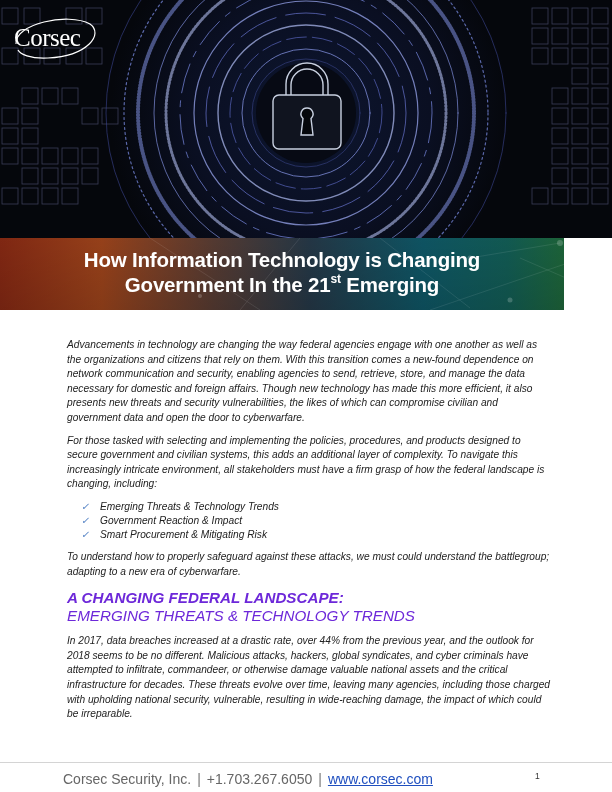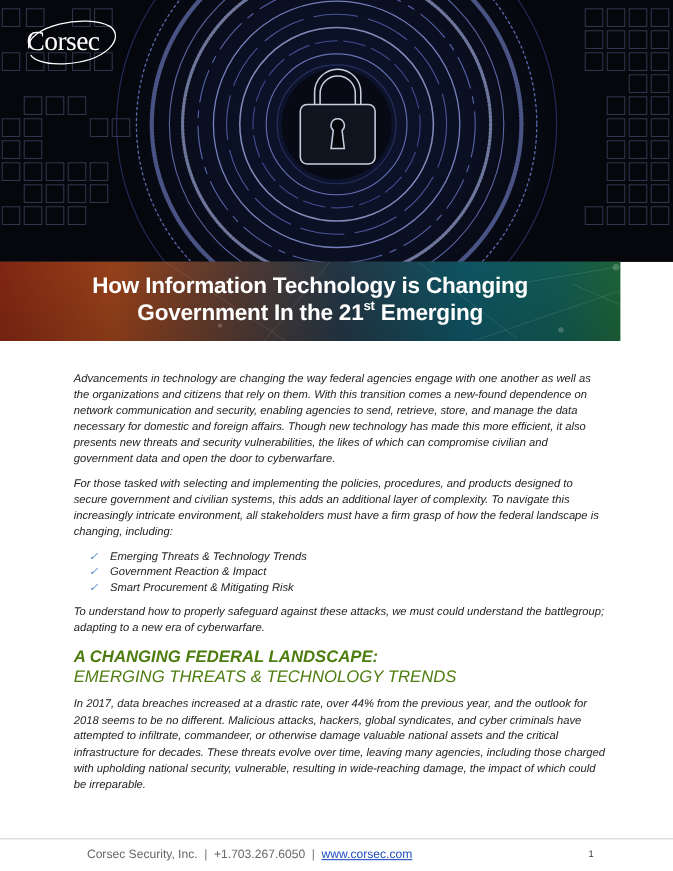--- a/index.html
+++ b/index.html
@@ -6,21 +6,21 @@
     html, body { width: 612px; height: 792px; background: #ffffff; overflow: hidden; }
     body { position: relative; font-family: "Liberation Sans", sans-serif; color: #1a1a1a; }
 
     .hero {
       position: absolute; left: 0; top: 0; width: 612px; height: 238px;
       background: #05070c; overflow: hidden;
     }
     .hero svg { position: absolute; left: 0; top: 0; }
 
     .logo {
-      position: absolute; left: 18px; top: 14px; width: 92px; height: 50px;
+      position: absolute; left: 8px; top: 14px; width: 92px; height: 50px;
     }
     .logo-text {
       position: absolute; left: 6px; top: 10px;
       font-family: "Liberation Serif", serif; font-size: 25px; color: #ffffff;
       letter-spacing: -0.5px;
     }
 
     .banner {
       position: absolute; left: 0; top: 238px; width: 564px; height: 72px;
       background: linear-gradient(90deg, #8a2a14 0%, #a2461c 18%, #5a3e35 38%, #263a4a 55%, #0f5a6a 75%, #136058 90%, #1f6a3c 100%);
@@ -42,32 +42,32 @@
       position: absolute; left: 67px; top: 338px; width: 484px;
       font-size: 10.2px; line-height: 14.6px; color: #222222; font-style: italic;
     }
     .content p { margin-bottom: 8px; }
     .checklist { list-style: none; margin: 0 0 8px 0; }
     .checklist li { position: relative; padding-left: 33px; line-height: 14px; }
     .checklist li .check {
       position: absolute; left: 14px; top: 0; color: #4f7fc3; font-size: 10px;
     }
     .section-heading {
-      margin-top: 10px; margin-bottom: 10px; color: #4d7c0f;
+      margin-top: 10px; margin-bottom: 10px; color: #6d28d9;
       font-size: 15.2px; line-height: 17.5px;
     }
     .section-heading .h1 { font-weight: bold; display: block; }
     .section-heading .h2 { font-weight: normal; display: block; }
 
     .footer-rule {
       position: absolute; left: 0; top: 762px; width: 612px; height: 1px; background: #d4d4d4;
     }
     .footer {
-      position: absolute; left: 79px; top: 771px; width: 480px;
-      font-size: 11px; color: #666666; white-space: nowrap;
+      position: absolute; left: 63px; top: 771px; width: 480px;
+      font-size: 14px; color: #666666; white-space: nowrap;
     }
     .footer .sep { margin: 0 6px; color: #777777; }
     .footer a { color: #1f4fbf; text-decoration: underline; }
     .page-number {
       position: absolute; left: 535px; top: 771px; font-size: 8.5px; color: #333333;
     }
   </style>
 </head>
 <body>
 

